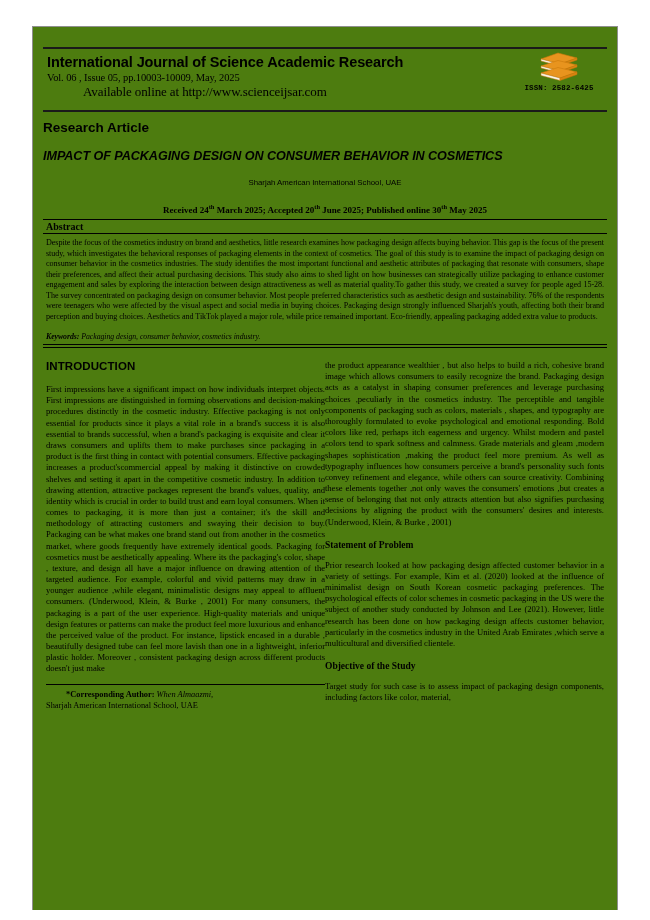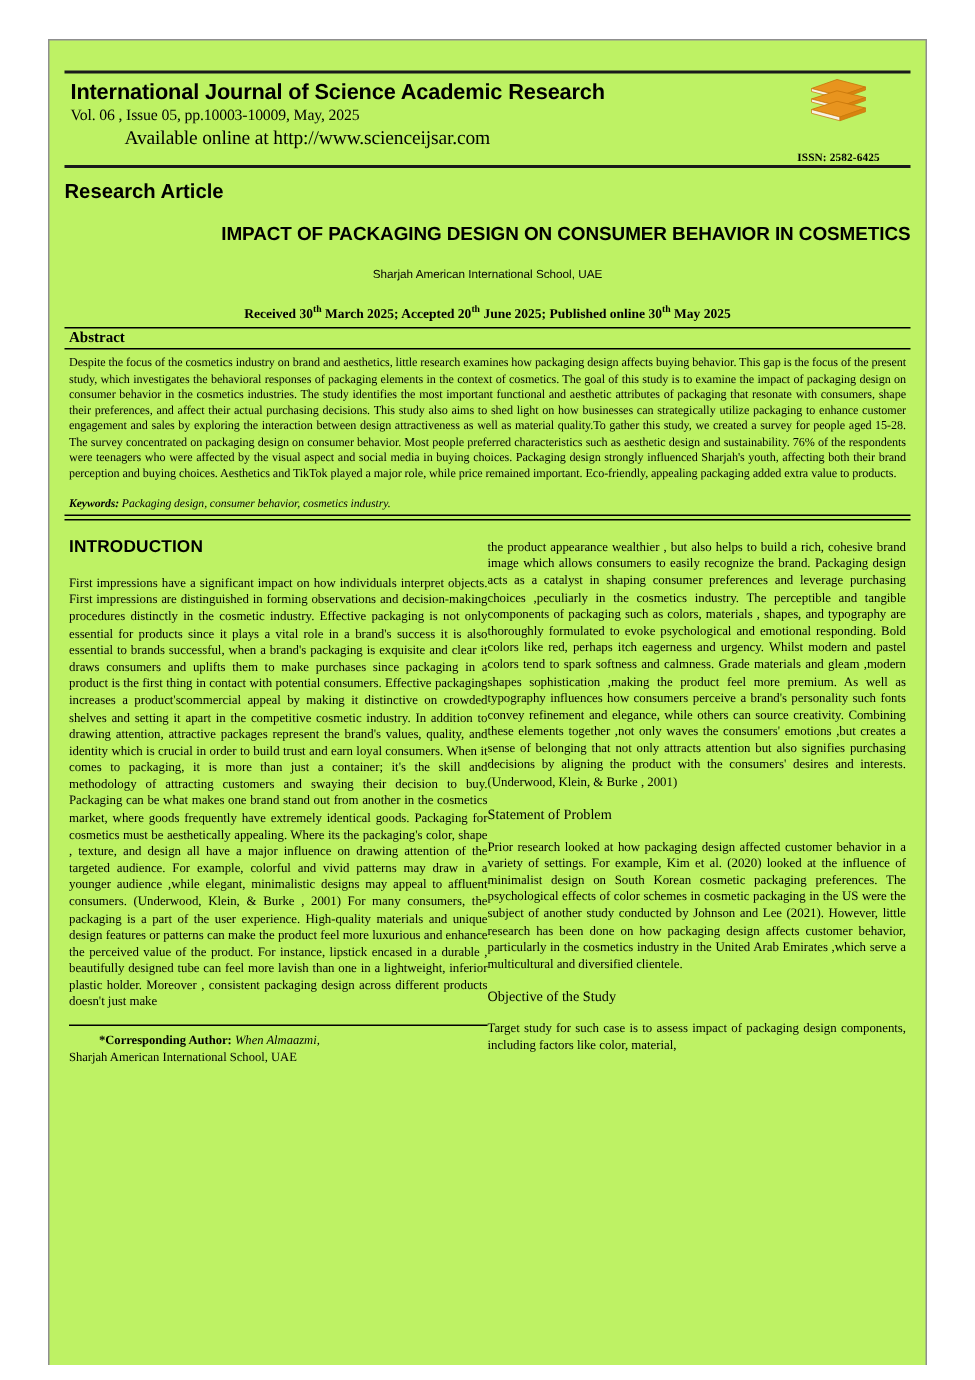--- a/index.html
+++ b/index.html
@@ -17,21 +17,21 @@
 
   .page {
     position: absolute;
     left: 32px;
     top: 26px;
     width: 586px;
     height: 884px;
     border: 1px solid #8f8f8f;
     border-bottom: none;
     box-sizing: border-box;
-    background: #bef264;
+    background: #4d7c0f;
   }
 
   .page-inner {
     padding: 0 10px;
   }
 
   
   .masthead {
     position: relative;
     border-top: 2.5px solid #1a1a1a;
@@ -64,45 +64,46 @@
   }
   .logo-wrap {
     position: absolute;
     right: 6px;
     top: 1px;
     width: 84px;
     text-align: center;
   }
   .logo-books { display:block; margin: 0 auto; }
   .issn {
-    font-family: Liberation Serif, serif;
+    font-family: Liberation Mono, monospace;
     font-size: 7.5px;
     font-weight: bold;
     letter-spacing: 0.1px;
-    margin-top: 16px;
+    margin-top: 0px;
   }
 
   
   .article-type {
     text-align: left;
     font-family: "Liberation Sans", sans-serif;
     font-weight: bold;
     font-size: 13.5px;
     margin-top: 8px;
     padding-right: 4px;
   }
 
   
   .paper-title {
-    text-align: right;
+    text-align: left;
     font-family: "Liberation Sans", sans-serif;
     font-weight: bold;
     font-size: 12.6px;
     margin-top: 14px;
     letter-spacing: -0.05px;
+    font-style: italic;
   }
   .authors {
     text-align: center;
     font-family: "Liberation Sans", sans-serif;
     font-weight: bold;
     font-size: 10.6px;
     margin-top: 16px;
   }
   .affiliation {
     text-align: center;
@@ -160,21 +161,21 @@
 
   h2.sec-head-sans {
     font-family: "Liberation Sans", sans-serif;
     font-weight: bold;
     font-size: 11.5px;
     margin: 0 0 12px 0;
     letter-spacing: 0.1px;
   }
   h3.sec-head-serif {
     font-family: "Liberation Serif", serif;
-    font-weight: normal;
+    font-weight: bold;
     font-size: 9.5px;
     margin: 12px 0 10px 0;
   }
   p.body {
     font-size: 8.6px;
     line-height: 1.30;
     text-align: justify;
     margin: 0 0 9px 0;
     letter-spacing: -0.03px;
   }
@@ -221,21 +222,21 @@
           </g>
         </svg>
         <div class="issn">ISSN: 2582-6425</div>
       </div>
     </div>
 
     <div class="article-type">Research Article</div>
 
     <div class="paper-title">IMPACT OF PACKAGING DESIGN ON CONSUMER BEHAVIOR IN COSMETICS</div>
     <div class="affiliation">Sharjah American International School, UAE</div>
-    <div class="dates"><span>Received 30</span><sup>th</sup><span> March 2025; Accepted 20</span><sup>th</sup><span> June 2025; Published online 30</span><sup>th</sup><span> May 2025</span></div>
+    <div class="dates"><span>Received 24</span><sup>th</sup><span> March 2025; Accepted 20</span><sup>th</sup><span> June 2025; Published online 30</span><sup>th</sup><span> May 2025</span></div>
 
     <div class="abs-rule"></div>
     <div class="abs-head">Abstract</div>
     <div class="abs-rule"></div>
     <div class="abstract-body">Despite the focus of the cosmetics industry on brand and aesthetics, little research examines how packaging design affects buying behavior. This gap is the focus of the present study, which investigates the behavioral responses of packaging elements in the context of cosmetics. The goal of this study is to examine the impact of packaging design on consumer behavior in the cosmetics industries. The study identifies the most important functional and aesthetic attributes of packaging that resonate with consumers, shape their preferences, and affect their actual purchasing decisions. This study also aims to shed light on how businesses can strategically utilize packaging to enhance customer engagement and sales by exploring the interaction between design attractiveness as well as material quality.To gather this study, we created a survey for people aged 15-28. The survey concentrated on packaging design on consumer behavior. Most people preferred characteristics such as aesthetic design and sustainability. 76% of the respondents were teenagers who were affected by the visual aspect and social media in buying choices. Packaging design strongly influenced Sharjah's youth, affecting both their brand perception and buying choices. Aesthetics and TikTok played a major role, while price remained important. Eco-friendly, appealing packaging added extra value to products.</div>
     <div class="keywords"><span class="kw-label">Keywords:</span><span> Packaging design, consumer behavior, cosmetics industry.</span></div>
     <div class="abs-rule-double"></div>
 
     <div class="columns">
 

